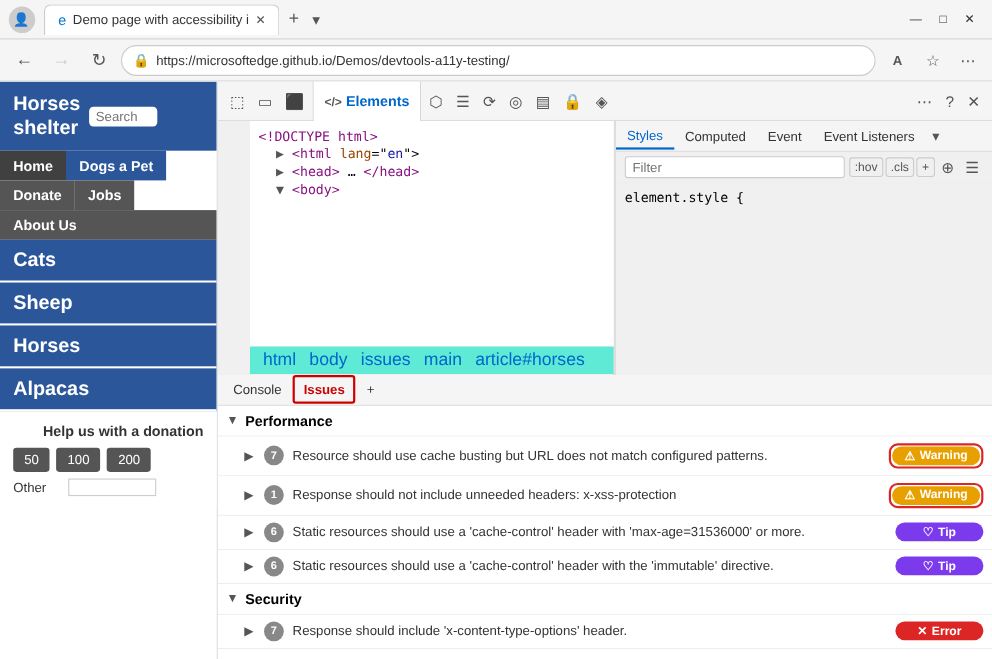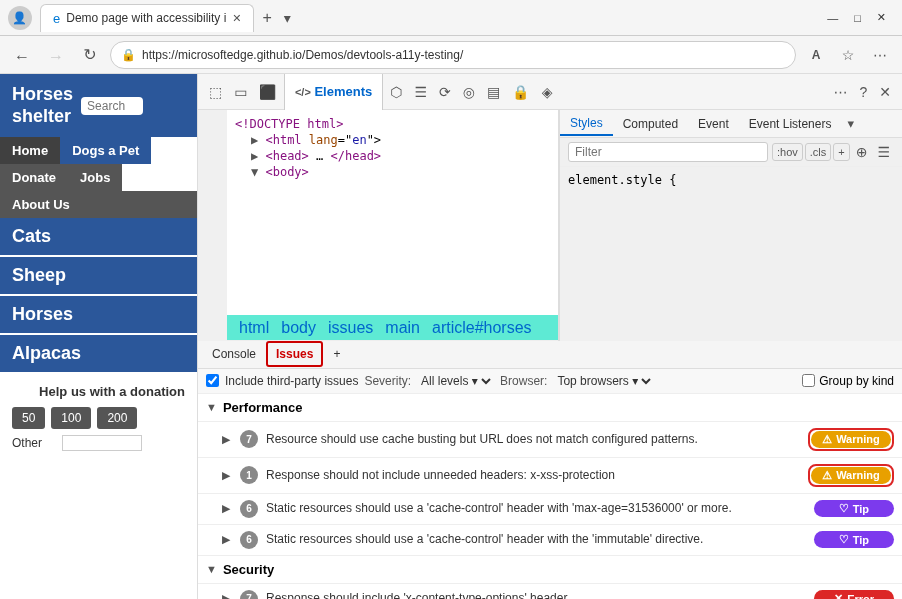--- a/index.html
+++ b/index.html
@@ -497,36 +497,20 @@
       </div>
 
       <div class="devtools-lower-tabs">
         <span class="lower-tab">Console</span>
         <span class="lower-tab active">Issues</span>
         <span class="lower-tab">+</span>
       </div>
 
       <div class="issues-panel">
 
-        <div class="issues-filter-bar">
-          <input type="checkbox" checked="" class="filter-checkbox" style="">
-          <span class="filter-label">Include third-party issues</span>
-          <span style="color:#555;font-size:12px;">Severity:</span>
-          <select class="filter-select" style="background:none;border:none;font-size:12px;color:#333;cursor:pointer;">
-            <option>All levels ▾</option>
-          </select>
-          <span style="color:#555;font-size:12px;">Browser:</span>
-          <select class="filter-select" style="background:none;border:none;font-size:12px;color:#333;cursor:pointer;">
-            <option>Top browsers ▾</option>
-          </select>
-          <div class="group-by" style="margin-left:auto;">
-            <input type="checkbox" style="">
-            <span>Group by kind</span>
-          </div>
-        </div>
 
         <div class="section-header">
           <span class="section-arrow">▼</span>
           <span>Performance</span>
         </div>
 
         <div style="position:relative;">
 
           <div style="position:absolute;right:4px;top:0;bottom:0;width:90px;pointer-events:none;">
           </div>

